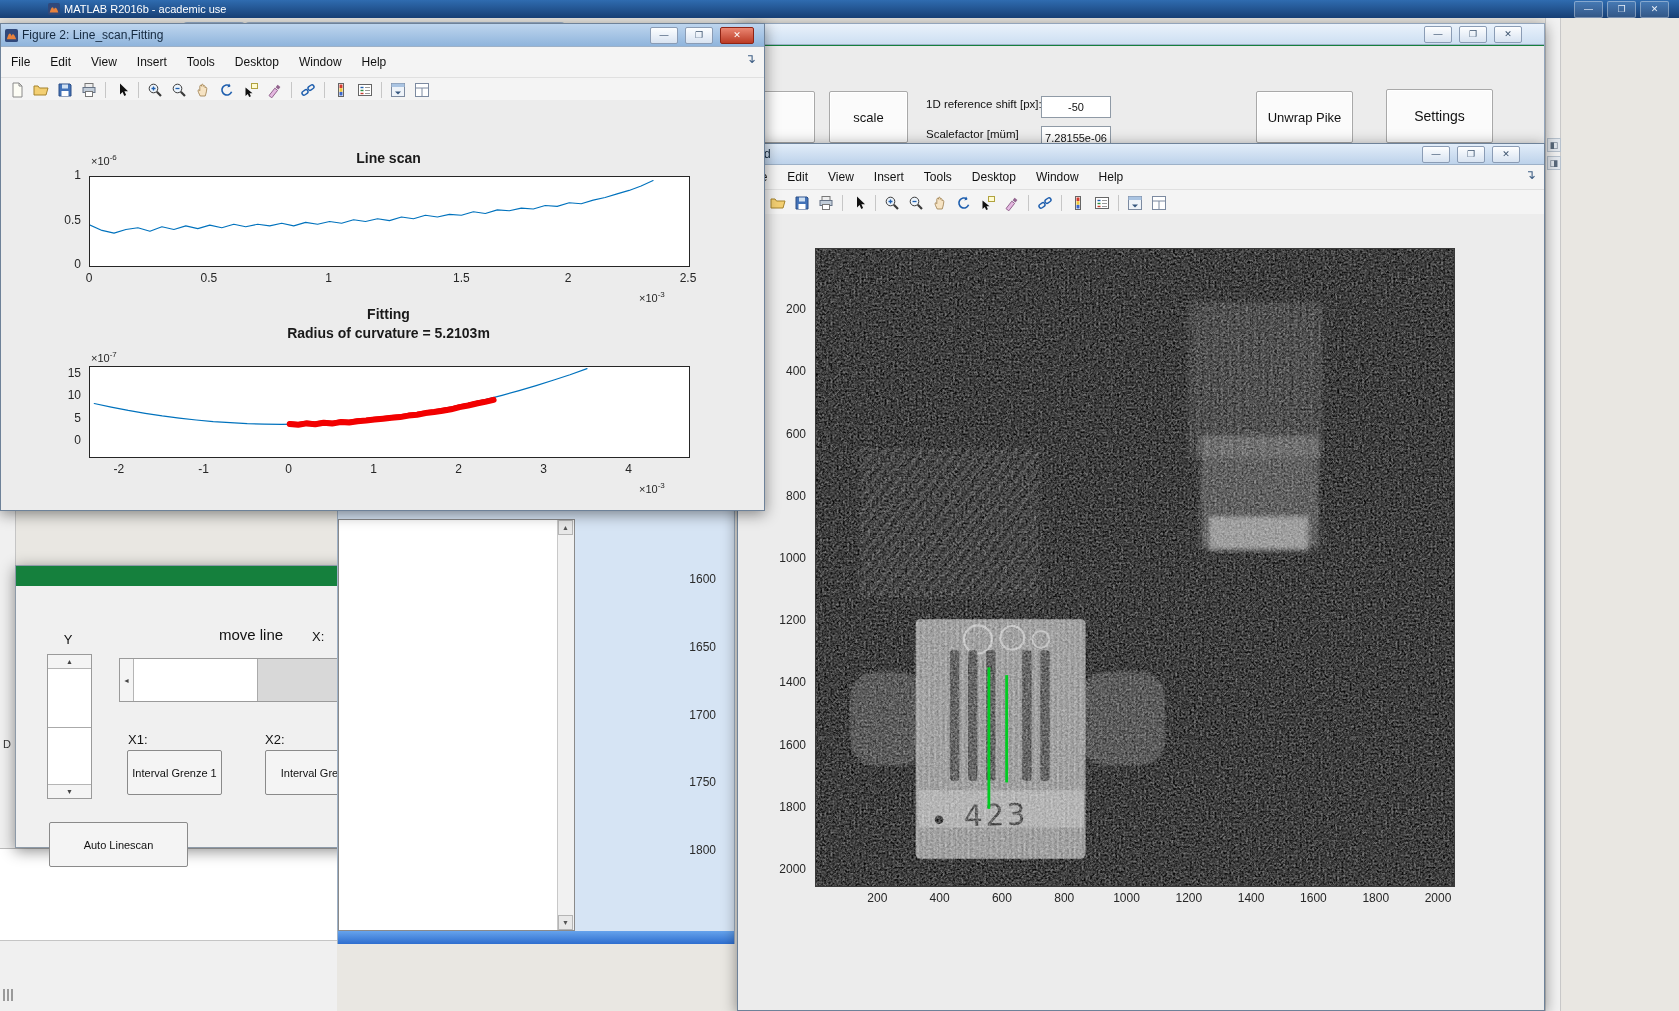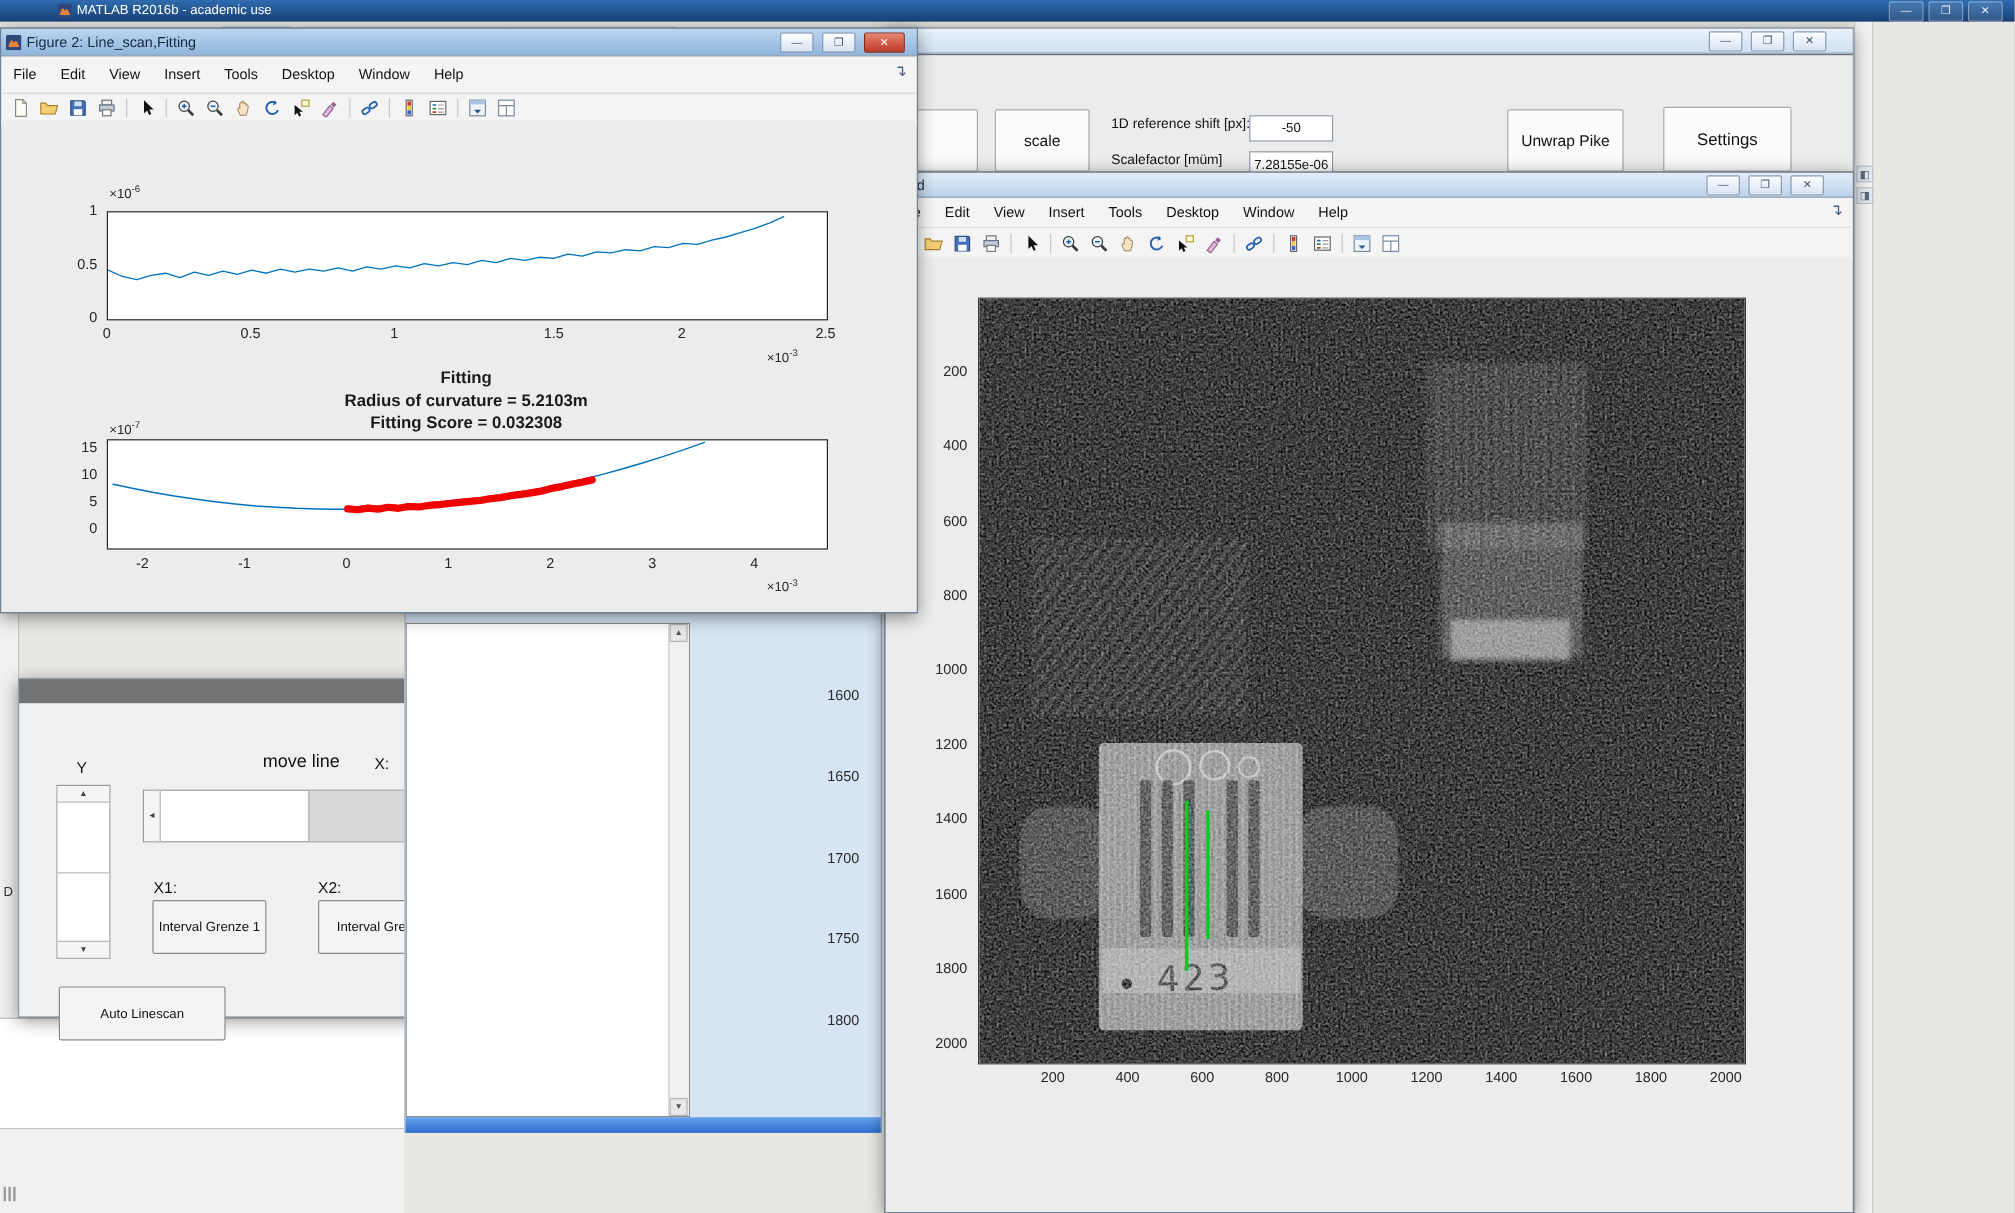--- a/index.html
+++ b/index.html
@@ -11,21 +11,21 @@
   #main-titlebar .ttext{margin-left:6px;}
   .capbtns{position:absolute;right:10px;top:1px;display:flex;gap:4px;}
   .capbtn{width:27px;height:15px;text-align:center;font-size:9px;line-height:15px;color:#eaf1fa;background:rgba(255,255,255,.12);border:1px solid rgba(255,255,255,.35);border-radius:2px;cursor:default;}
   
   #base{left:0;top:18px;width:1679px;height:993px;background:#e9e7e2;z-index:0;}
   #right-sidebar{left:1545px;top:18px;width:16px;height:993px;background:#f2f2f2;border-left:1px solid #c9c9c9;border-right:1px solid #c9c9c9;z-index:2;box-sizing:border-box;}
   .side-ico{position:absolute;left:1px;width:12px;height:12px;font-size:9px;line-height:12px;text-align:center;color:#5a6a7c;background:#e4e9ef;border:1px solid #b7c2ce;}
   
   .ghost{z-index:6;border-radius:4px 4px 0 0;}
   
-  .win{box-sizing:border-box;border:1px solid #6e8299;box-shadow:0 3px 14px rgba(0,0,0,.45);background:#737373;}
+  .win{box-sizing:border-box;border:1px solid #6e8299;box-shadow:0 3px 14px rgba(0,0,0,.45);background:#15803d;}
   .titlebar{position:relative;height:20px;background:linear-gradient(#e2edf9,#bdd2ea);border-bottom:1px solid #9db1c8;display:flex;align-items:center;font-size:12px;color:#15293f;}
   .titlebar .ticon{margin:0 4px 0 4px;display:inline-flex;}
   .wbtn{display:inline-block;width:26px;height:15px;border:1px solid #8a9cb5;background:linear-gradient(#fdfeff,#d8e3f1);color:#3c536e;font-size:9px;line-height:14px;text-align:center;margin-left:3px;border-radius:2px;}
   .wbtn.red{width:32px;background:linear-gradient(#ea8672,#bb3a24);color:#fff;border-color:#8e2415;}
   .menubar{height:30px;background:#f4f4f4;border-bottom:1px solid #e0e0e0;display:flex;align-items:center;font-size:12px;color:#111;position:relative;}
   .menu-item{padding:0 10px;line-height:30px;}
   .dockarrow{position:absolute;right:8px;top:4px;color:#3f5f85;font-size:13px;}
   .toolbar{height:24px;background:#f4f4f4;border-bottom:1px solid #d2d2d2;display:flex;align-items:center;padding-left:4px;}
   .tb-btn{width:20px;height:20px;display:inline-flex;align-items:center;justify-content:center;margin:0 1px;border:1px solid transparent;}
   .tb-sep{display:inline-block;width:1px;height:16px;background:#c7c7c7;margin:0 4px;}
@@ -560,20 +560,21 @@
           </svg>
         </span>
         <span class="tb-btn">
           <svg width="16" height="16">
             <use href="#i-layout"></use>
           </svg>
         </span>
       </div>
     <div id="fig2-plot">
 
+      <div class="chart-title" style="left:88px;top:50px;width:599px">Line scan</div>
       <div class="exp" style="left:90px;top:53px"><span>×10</span><sup>-6</sup></div>
       <svg id="c1" class="chart-svg" style="left:88px;top:76px" width="599" height="89">
           <polyline points="0.0,48.1 12.0,53.4 24.0,56.1 35.9,52.5 47.9,50.7 59.9,54.3 71.9,49.8 83.9,52.5 95.8,48.9 107.8,51.6 119.8,48.1 131.8,50.7 143.8,47.2 155.7,49.8 167.7,47.2 179.7,48.9 191.7,46.3 203.7,48.9 215.6,45.4 227.6,47.2 239.6,44.5 251.6,46.3 263.6,42.7 275.5,44.5 287.5,41.8 299.5,43.6 311.5,40.0 323.5,41.8 335.4,38.3 347.4,40.0 359.4,37.4 371.4,38.3 383.4,34.7 395.3,36.5 407.3,32.9 419.3,33.8 431.3,31.1 443.3,32.0 455.2,28.5 467.2,29.4 479.2,25.8 491.2,26.7 503.2,23.1 515.1,20.5 527.1,16.9 539.1,13.4 551.1,8.9 563.1,3.6" fill="none" stroke="#0072bd" stroke-width="1.1" stroke-linejoin="round" stroke-linecap="round"></polyline>
         </svg>
       <div class="ytick-box" id="c1y" style="left:0;top:76px;width:84px;height:89px">
           <span class="tick" style="top: 81px;">0</span>
           <span class="tick" style="top: 36.5px;">0.5</span>
           <span class="tick" style="top: -8px;">1</span>
         </div>
       <div class="xtick-box" id="c1x" style="left:88px;top:171px;width:599px">
@@ -581,21 +582,20 @@
           <span class="tick" style="left: 119.8px;">0.5</span>
           <span class="tick" style="left: 239.6px;">1</span>
           <span class="tick" style="left: 359.4px; margin-left: 13px;">1.5</span>
           <span class="tick" style="left: 479.2px;">2</span>
           <span class="tick" style="left: 599px;">2.5</span>
         </div>
       <div class="exp" style="left:638px;top:190px"><span>×10</span><sup>-3</sup></div>
 
       <div class="chart-title" style="left:88px;top:206px;width:599px">Fitting</div>
       <div class="chart-title" style="left:88px;top:225px;width:599px">Radius of curvature = 5.2103m</div>
-      <div class="chart-title" style="left:88px;top:244px;width:599px">Fitting Score = 0.032308</div>
       <div class="exp" style="left:90px;top:250px"><span>×10</span><sup>-7</sup></div>
       <svg id="c2" class="chart-svg" style="left:88px;top:266px" width="599" height="90">
           <polyline points="4.2,36.5 21.2,40.1 38.2,43.4 55.2,46.3 72.2,48.9 89.2,51.1 106.2,53.0 123.2,54.6 140.2,55.7 157.2,56.6 174.2,57.1 191.2,57.3 208.2,57.1 225.2,56.6 242.1,55.7 259.1,54.6 276.1,53.0 293.1,51.1 310.1,48.9 327.1,46.3 344.1,43.4 361.1,40.1 378.1,36.5 395.1,32.6 412.1,28.3 429.1,23.6 446.1,18.6 463.1,13.3 480.0,7.7 497.0,1.6" fill="none" stroke="#0072bd" stroke-width="1.2" stroke-linejoin="round" stroke-linecap="round"></polyline>
           <polyline points="199.7,57.1 208.2,57.8 216.7,56.4 225.2,57.3 233.7,55.7 242.1,56.6 250.6,55.1 259.1,55.5 267.6,54.2 276.1,53.5 284.6,52.6 293.1,51.7 301.6,50.8 310.1,50.1 318.6,48.6 327.1,47.7 335.6,46.1 344.1,45.0 352.6,43.7 361.1,42.3 369.6,40.1 378.1,38.5 386.6,36.5 395.1,34.9 403.6,32.9" fill="none" stroke="#f20000" stroke-width="6" stroke-linejoin="round" stroke-linecap="round"></polyline>
           <polyline points="199.7,55.7 208.2,56.4 216.7,55.1 225.2,56.0 233.7,54.4 242.1,55.3 250.6,53.7 259.1,54.2 267.6,52.8 276.1,52.2 284.6,51.3 293.1,50.4 301.6,49.5 310.1,48.8 318.6,47.2 327.1,46.3 335.6,44.8 344.1,43.7 352.6,42.3 361.1,41.0 369.6,38.7 378.1,37.2 386.6,35.1 395.1,33.6 403.6,31.6" fill="none" stroke="#f20000" stroke-width="3" stroke-linejoin="round" stroke-linecap="round"></polyline>
         </svg>
       <div class="ytick-box" id="c2y" style="left:0;top:266px;width:84px;height:90px">
           <span class="tick" style="top: 67.2239px;">0</span>
           <span class="tick" style="top: 44.8358px;">5</span>
           <span class="tick" style="top: 22.4478px;">10</span>

